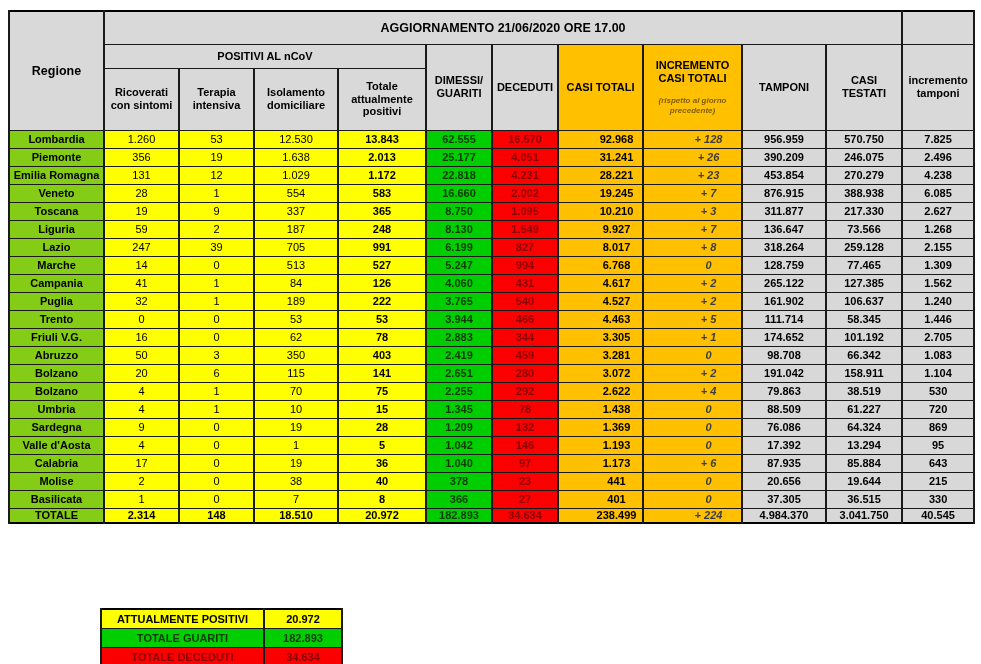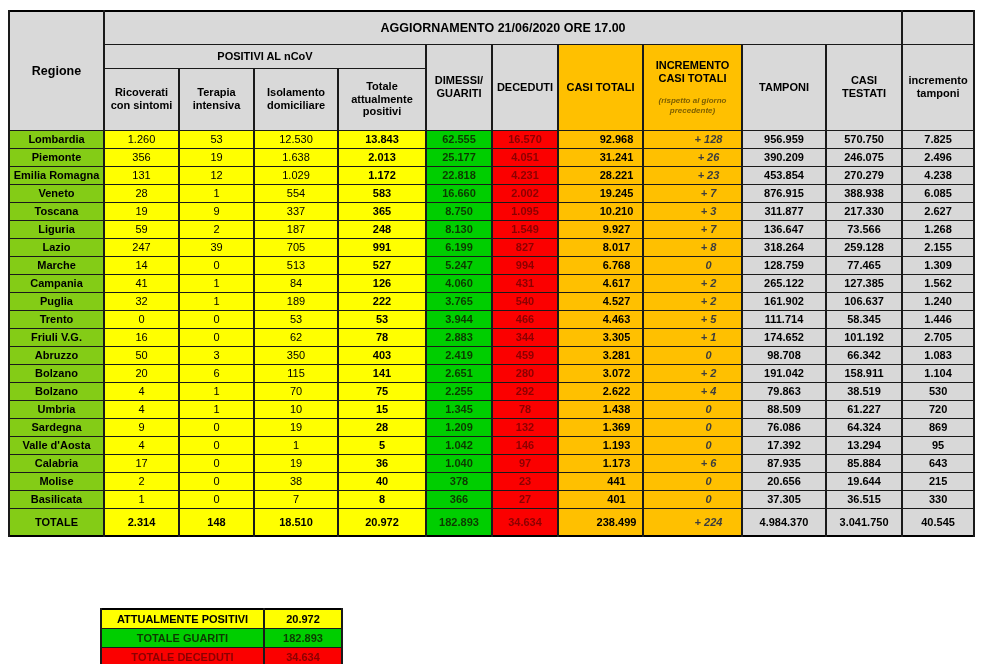--- a/index.html
+++ b/index.html
@@ -16,21 +16,21 @@
 
   .main-table { position: absolute; left: 8px; top: 10px; width: 965px; border: 2px solid #000; }
   .main-table thead th { background: var(--grayHead); font-weight: 700; line-height: 1.15; }
   .row-banner th { height: 33px; font-size: 12.5px; }
   .row-group th { height: 24px; font-size: 11px; }
   .row-sub th { height: 62px; font-size: 11px; }
   .th-orange { background: var(--orange) !important; }
   .inc-note { display: block; font-size: 8px; font-weight: 600; font-style: italic; color: #7f6000; margin-top: 12px; }
 
   .main-table tbody tr { height: 18px; }
-  .main-table tbody tr.total-row { height: 28px; }
+  .main-table tbody tr.total-row { height: 15px; }
   .c-region { background: #84cc16; font-weight: 700; }
   .c-yellow { background: var(--yellow); }
   .c-green  { background: var(--green); color: #0c3a00; font-weight: 700; }
   .c-red    { background: var(--red); color: #8b0000; font-weight: 700; margin-top: 48px; }
   .c-orange { background: var(--orange); padding-left: 34px; }
   .c-gray   { background: var(--grayCell); font-weight: 700; }
   .c-bold   { font-weight: 700; }
   .c-inc    { font-style: italic; font-weight: 600; color: #3d3d3d; }
   .total-row td { font-weight: 700; }
 

